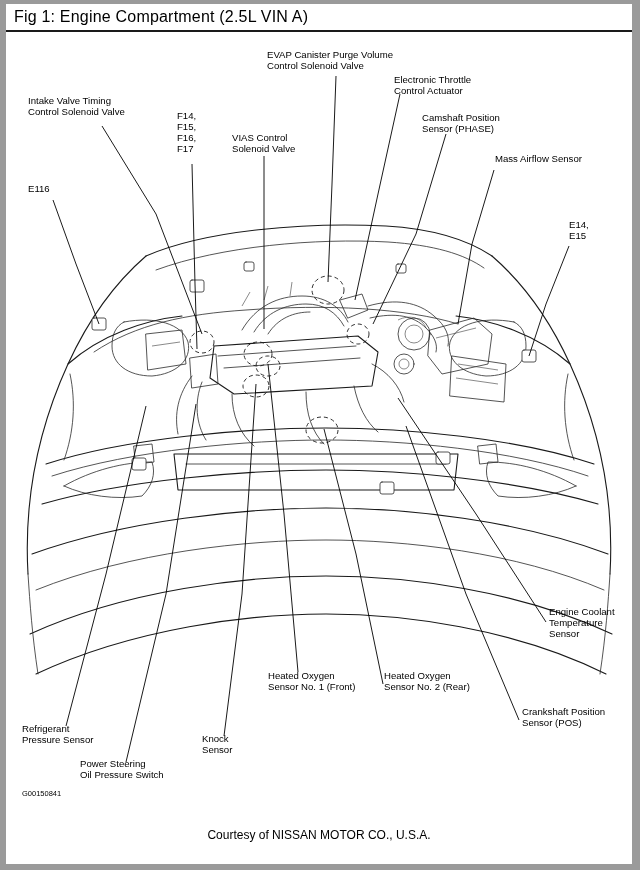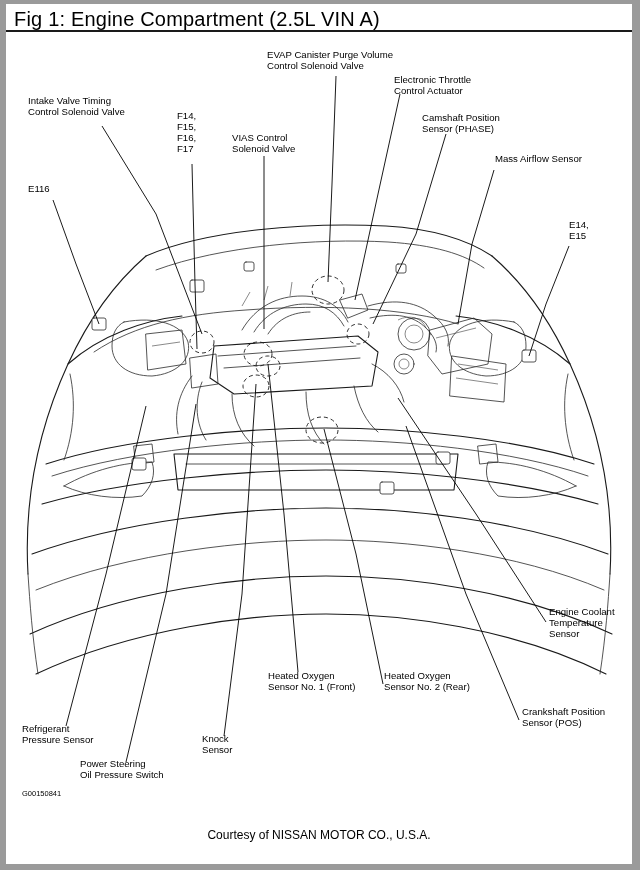--- a/index.html
+++ b/index.html
@@ -38,21 +38,21 @@
     width: 626px;
     height: 28px;
     background: #ffffff;
     border-bottom: 2px solid #1a1a1a;
     box-sizing: border-box;
   }
   #title-text {
     position: absolute;
     left: 8px;
     top: 4px;
-    font-size: 20px;
+    font-size: 16px;
     color: #000;
     letter-spacing: 0.2px;
     white-space: nowrap;
   }
 
   
   #canvas-wrap {
     position: absolute;
     left: 6px;
     top: 34px;

